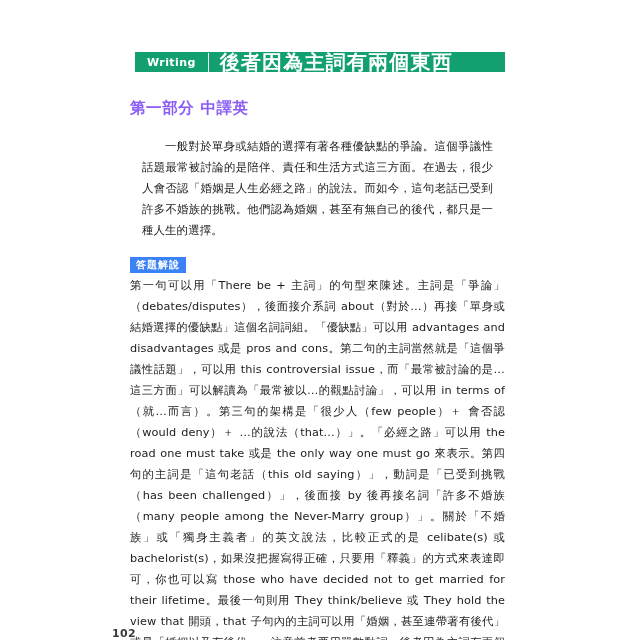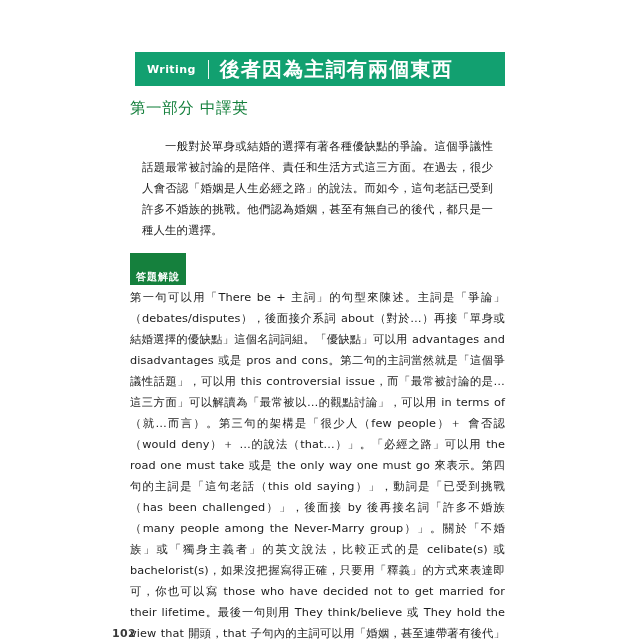--- a/index.html
+++ b/index.html
@@ -21,21 +21,21 @@
     background: #ffffff;
     overflow: hidden;
   }
 
   
   .header-bar {
     position: absolute;
     left: 135px;
     top: 52px;
     width: 370px;
-    height: 34px;
+    height: 20px;
     background: #12a070;
     display: flex;
     align-items: center;
     box-sizing: border-box;
     padding-left: 12px;
   }
   .header-kicker {
     color: #ffffff;
     font-size: 11px;
     font-weight: bold;
@@ -58,23 +58,23 @@
     letter-spacing: 1.2px;
     white-space: nowrap;
     line-height: 1;
   }
 
   
   .section-heading {
     position: absolute;
     left: 130px;
     top: 98px;
-    color: #15803d;
+    color: #8b5cf6;
     font-size: 15.5px;
-    font-weight: normal;
+    font-weight: bold;
     letter-spacing: 0.6px;
     white-space: nowrap;
   }
 
   
   .column {
     position: absolute;
     left: 130px;
     top: 124px;
     width: 375px;
@@ -90,26 +90,26 @@
     text-indent: 23px;
     letter-spacing: 0.15px;
   }
 
   .badge-row {
     margin: 9px 0 2px 0;
     display: block;
   }
   .badge {
     display: inline-block;
-    background: #15803d;
+    background: #3b82f6;
     color: #ffffff;
     font-size: 10px;
     font-weight: bold;
     letter-spacing: 1px;
-    padding: 18px 6px 3px 6px;
+    padding: 2px 6px 3px 6px;
     line-height: 1.1;
   }
 
   .explain-para {
     color: #1b1b1b;
     font-size: 11.3px;
     line-height: 1.86;
     text-align: justify;
     text-justify: inter-ideograph;
     margin: 2px 0 0 0;

